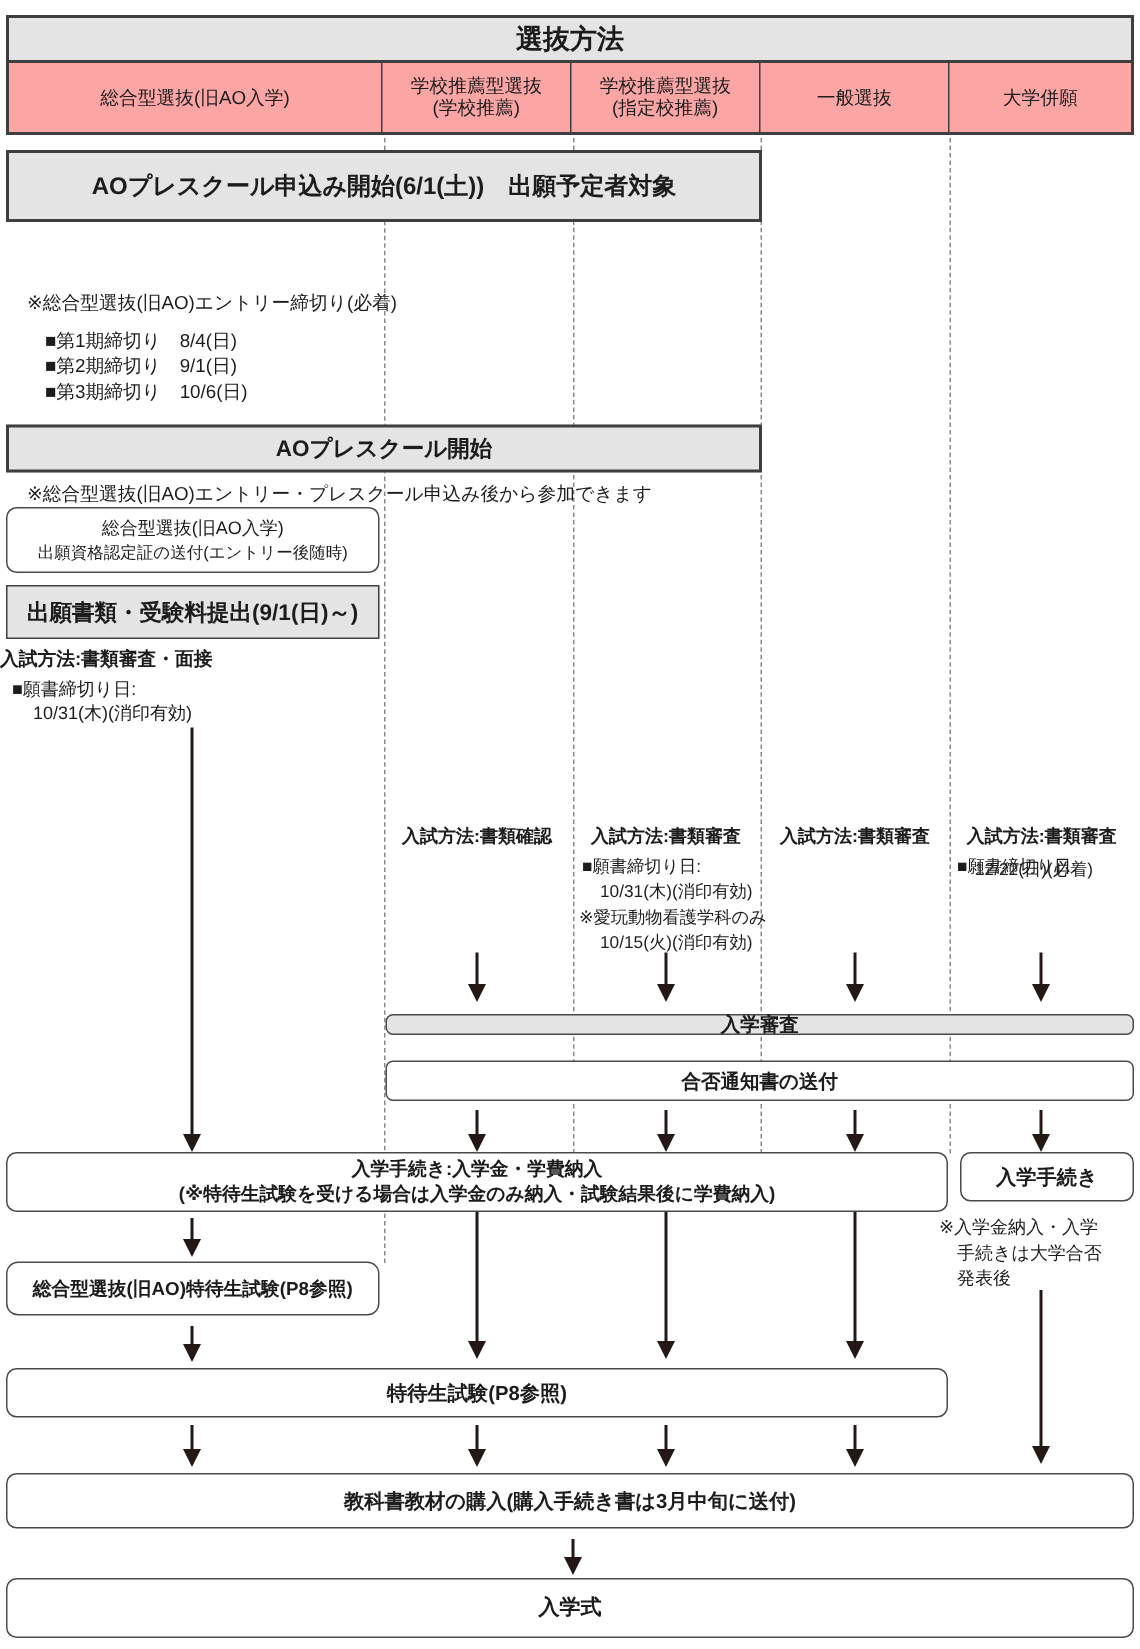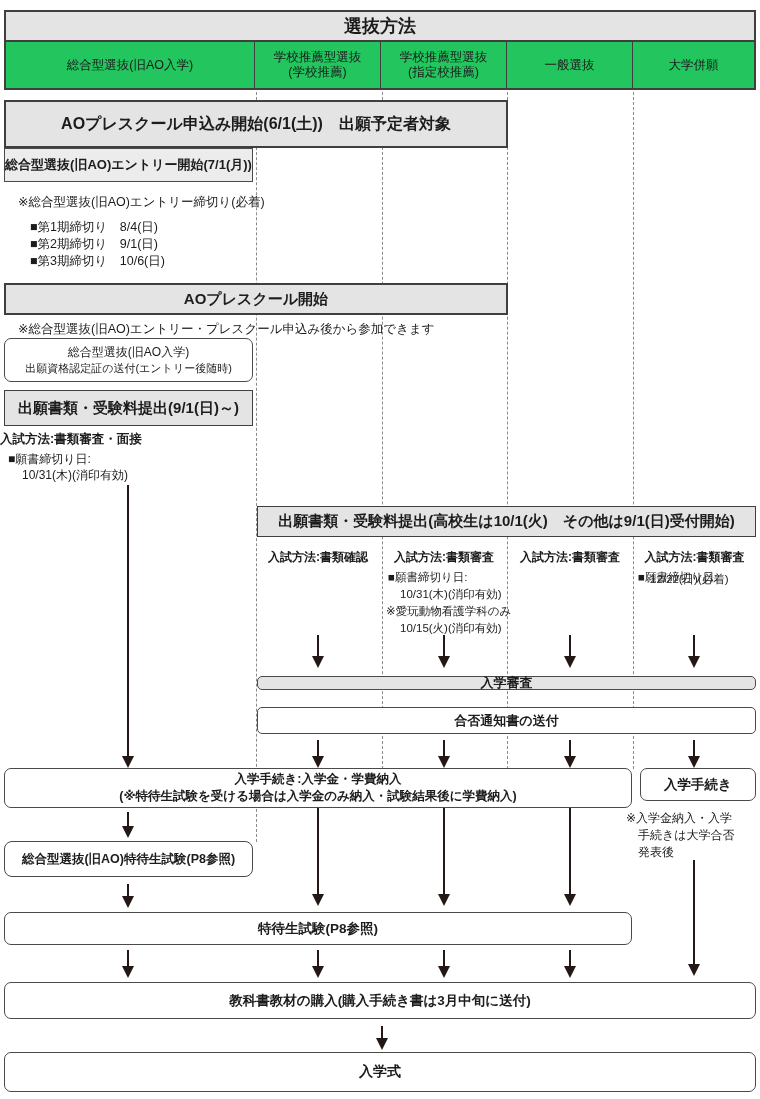--- a/index.html
+++ b/index.html
@@ -11,21 +11,21 @@
   .whitebox{background:#fff;border:1.5px solid #4a4a4a;}
   .rbox{border-radius:7px;}
   .bold{font-weight:bold;}
   .pre{white-space:pre-line;}
   .vdash{position:absolute;width:0;border-left:1px dashed #8a8a8a;z-index:0;}
   .varrow{position:absolute;width:13px;margin-left:-6.5px;z-index:1;}
   .varrow::before{content:"";position:absolute;left:5.25px;top:0;bottom:11px;width:2.5px;background:#231815;}
   .varrow::after{content:"";position:absolute;left:0;bottom:0;width:0;height:0;
     border-left:6.5px solid transparent;border-right:6.5px solid transparent;border-top:12px solid #231815;}
   .note{line-height:17px;}
-  #hdr{left:4px;top:10px;width:752px;border:2px solid #3f3f3f;box-sizing:border-box;z-index:2;background:#22c55e;}
+  #hdr{left:4px;top:10px;width:752px;border:2px solid #3f3f3f;box-sizing:border-box;z-index:2;background:#fca5a5;}
   #hdr .title{background:#e4e4e4;border-bottom:2px solid #3f3f3f;height:30px;font-size:18px;}
   #hdr .cols{display:flex;height:46px;}
   #hdr .cell{display:flex;align-items:center;justify-content:center;text-align:center;
     font-size:12.5px;line-height:15px;border-right:1.5px solid #3f3f3f;box-sizing:border-box;}
   #hdr .cell:last-child{border-right:none;}
 </style>
 </head>
 <body>
 
 <div id="canvas">
@@ -43,21 +43,20 @@
 (学校推薦)</div>
       <div class="cell pre" style="width:126px;">学校推薦型選抜
 (指定校推薦)</div>
       <div class="cell pre" style="width:126px;">一般選抜</div>
       <div class="cell pre" style="flex:1;">大学併願</div>
     </div>
   </div>
 
   <div class="abs cbox graybar bold" style="left:4px;top:100px;width:504px;height:48px;font-size:16px;">AOプレスクール申込み開始(6/1(土))　出願予定者対象</div>
 
-  <div class="abs cbox bold" style="left:4px;top:148px;width:249px;height:34px;font-size:13px;background:#ececec;border:1.5px solid #4a4a4a;">総合型選抜(旧AO)エントリー開始(7/1(月))</div>
 
   <div class="abs" style="left:18px;top:194px;font-size:12.5px;z-index:2;">※総合型選抜(旧AO)エントリー締切り(必着)</div>
   <div class="abs note" style="left:30px;top:219px;font-size:12.5px;z-index:2;">
     <div>■第1期締切り　8/4(日)</div>
     <div>■第2期締切り　9/1(日)</div>
     <div>■第3期締切り　10/6(日)</div>
   </div>
 
   <div class="abs cbox graybar bold" style="left:4px;top:283px;width:504px;height:32px;font-size:15px;">AOプレスクール開始</div>
 
@@ -67,21 +66,20 @@
     <div style="font-size:12px;">総合型選抜(旧AO入学)</div>
     <div style="font-size:11px;">出願資格認定証の送付(エントリー後随時)</div>
   </div>
 
   <div class="abs cbox graybar bold" style="left:4px;top:390px;width:249px;height:36px;font-size:15px;border-width:1.5px;">出願書類・受験料提出(9/1(日)～)</div>
 
   <div class="abs bold" style="left:0;top:431px;width:255px;text-align:left;font-size:12.5px;z-index:2;">入試方法:書類審査・面接</div>
   <div class="abs" style="left:8px;top:451px;font-size:12px;z-index:2;">■願書締切り日:</div>
   <div class="abs" style="left:22px;top:467px;font-size:12px;z-index:2;">10/31(木)(消印有効)</div>
 
-  <div class="abs cbox graybar bold" style="left:257px;top:506px;width:499px;height:31px;font-size:15px;border-width:1.5px;">出願書類・受験料提出(高校生は10/1(火)　その他は9/1(日)受付開始)</div>
 
   <div class="abs bold" style="left:255px;top:549px;width:126px;text-align:center;font-size:12px;z-index:2;">入試方法:書類確認</div>
   <div class="abs bold" style="left:381px;top:549px;width:126px;text-align:center;font-size:12px;z-index:2;">入試方法:書類審査</div>
   <div class="abs bold" style="left:507px;top:549px;width:126px;text-align:center;font-size:12px;z-index:2;">入試方法:書類審査</div>
   <div class="abs bold" style="left:633px;top:549px;width:123px;text-align:center;font-size:12px;z-index:2;">入試方法:書類審査</div>
 
   <div class="abs" style="left:388px;top:570px;font-size:11.5px;z-index:2;">■願書締切り日:</div>
   <div class="abs" style="left:400px;top:587px;font-size:11.5px;z-index:2;">10/31(木)(消印有効)</div>
   <div class="abs" style="left:386px;top:604px;font-size:11.5px;z-index:2;">※愛玩動物看護学科のみ</div>
   <div class="abs" style="left:400px;top:621px;font-size:11.5px;z-index:2;text-align:right;">10/15(火)(消印有効)</div>

